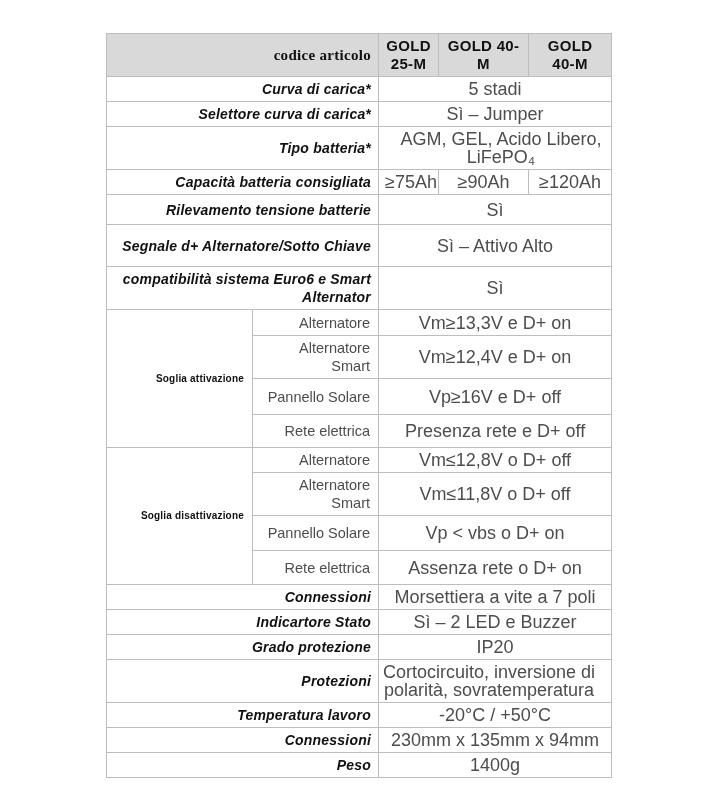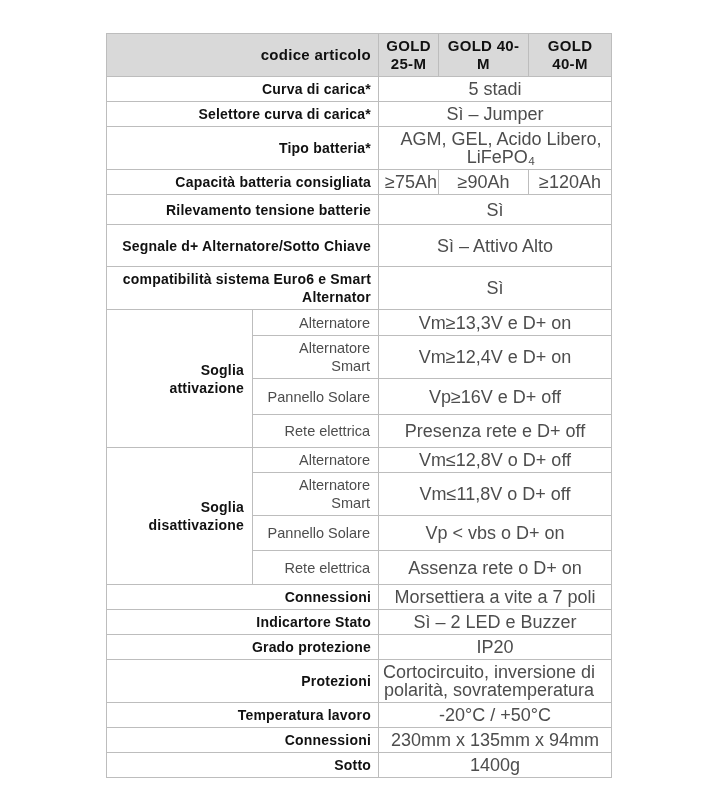--- a/index.html
+++ b/index.html
@@ -33,35 +33,37 @@
     color:var(--label-text);
     font-weight:bold;
     font-size:15px;
     line-height:18px;
     text-align:center;
     letter-spacing:.3px;
   }
   .spec thead th.lbl{
     text-align:right;
     padding-right:7px;
+    font-family:Liberation Serif, serif;
   }
   td.lbl{
     text-align:right;
     font-weight:bold;
     color:var(--label-text);
     font-size:14px;
     line-height:18px;
     padding-right:7px;
     letter-spacing:.2px;
+    font-style:italic;
   }
   td.grouplbl{
     text-align:right;
     font-weight:bold;
     color:var(--label-text);
-    font-size:14px;
+    font-size:10px;
     line-height:18px;
     padding-right:8px;
     padding-left:30px;
     letter-spacing:.2px;
   }
   td.sublbl{
     text-align:right;
     font-weight:normal;
     color:var(--value-text);
     font-size:14.5px;
@@ -181,17 +183,17 @@
     </tr>
     <tr style="height:24px">
       <td colspan="2" class="lbl">Temperatura lavoro</td>
       <td colspan="3" class="val">-20°C / +50°C</td>
     </tr>
     <tr style="height:24px">
       <td colspan="2" class="lbl">Connessioni</td>
       <td colspan="3" class="val">230mm x 135mm x 94mm</td>
     </tr>
     <tr style="height:24px">
-      <td colspan="2" class="lbl">Sotto</td>
+      <td colspan="2" class="lbl">Peso</td>
       <td colspan="3" class="val">1400g</td>
     </tr>
   </tbody>
 </table>
 
 </body></html>

